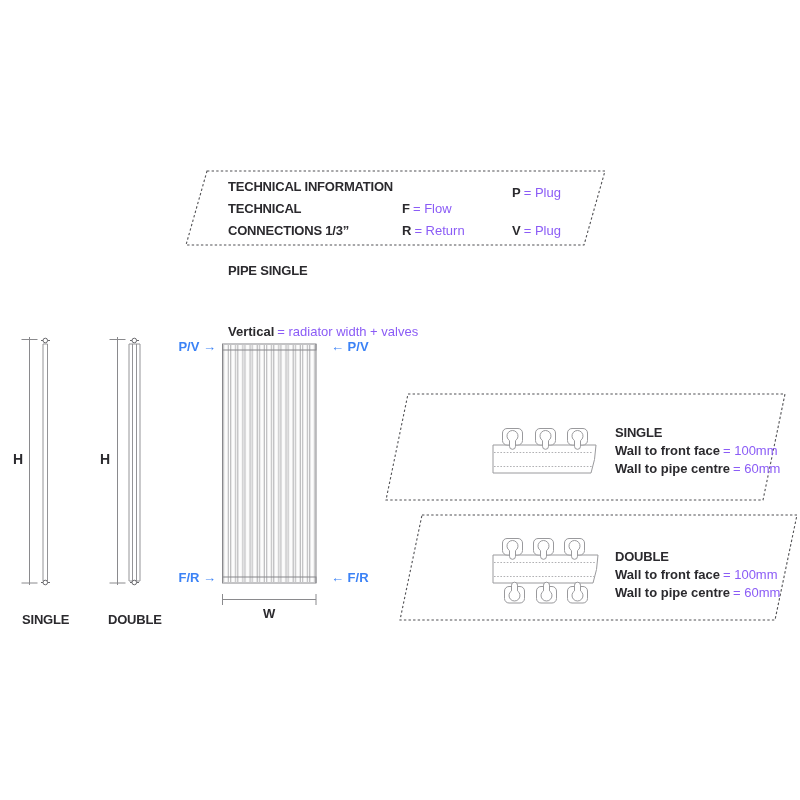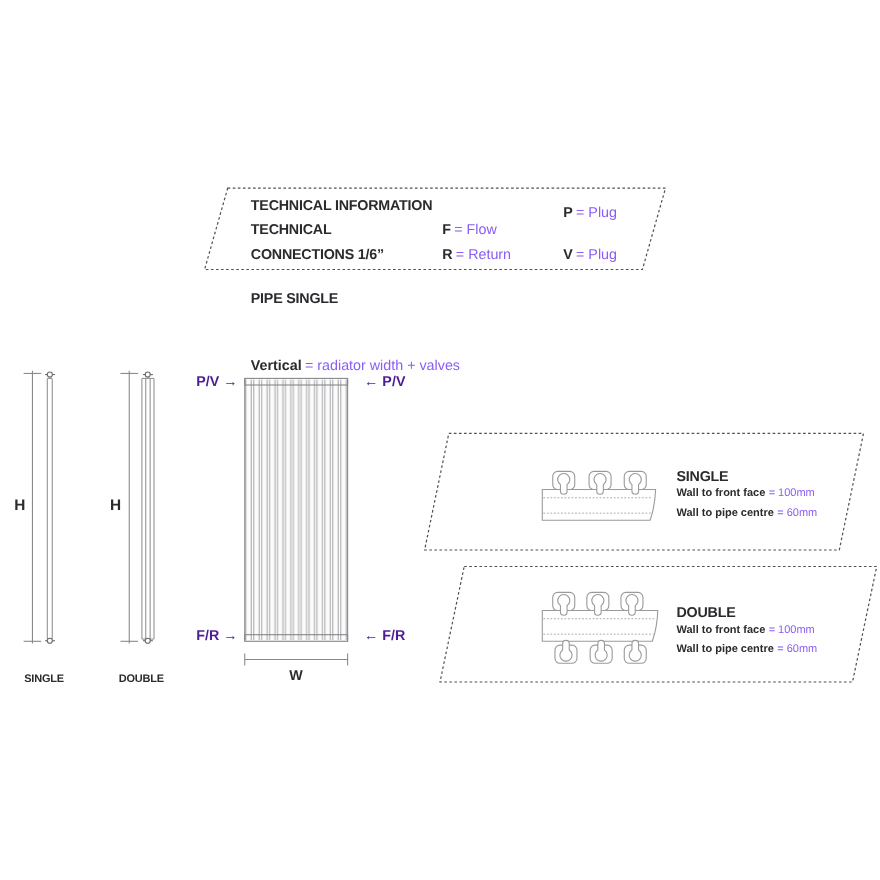--- a/index.html
+++ b/index.html
@@ -4,27 +4,27 @@
 <style>
   html,body{margin:0;padding:0;background:#fff;}
   #canvas{
     position:relative;width:800px;height:800px;background:#fff;overflow:hidden;
     font-family:"Liberation Sans",sans-serif;color:#2b2a2e;
   }
   #drawing{position:absolute;left:0;top:0;}
   .txt{position:absolute;white-space:nowrap;line-height:1;}
   .b{font-weight:bold;color:#2b2a2e;letter-spacing:-0.2px;}
   .t13{font-size:13px;}
-  .t12{font-size:10px;}
+  .t12{font-size:13px;}
   .t14{font-size:14px;}
   .kv .k{font-weight:bold;color:#2b2a2e;}
   .kv .v{color:#8b5cf6;margin-left:3px;}
   .ra{text-align:right;}
   .ca{text-align:center;}
-  .arrow{font-weight:bold;color:#4c1d95;}
+  .arrow{font-weight:bold;color:#3b82f6;}
 </style>
 </head>
 <body>
 
 <div id="canvas">
 
   <svg id="drawing" width="800" height="800" viewBox="0 0 800 800">
     <defs>
 
       <g id="clip">
@@ -117,21 +117,21 @@
       <use href="#clip" x="533" y="538"></use>
       <use href="#clip" x="564" y="538"></use>
       <use href="#clip" transform="translate(504,603.5) scale(1,-1)"></use>
       <use href="#clip" transform="translate(536,603.5) scale(1,-1)"></use>
       <use href="#clip" transform="translate(567,603.5) scale(1,-1)"></use>
     </g>
   </svg>
 
   <div class="txt b t13" style="left:228px;top:180px;">TECHNICAL INFORMATION</div>
   <div class="txt b t13" style="left:228px;top:202px;">TECHNICAL</div>
-  <div class="txt b t13" style="left:228px;top:224px;">CONNECTIONS 1/6”</div>
+  <div class="txt b t13" style="left:228px;top:224px;">CONNECTIONS 1/3”</div>
 
   <div class="txt kv t13" style="left:402px;top:202px;">
     <span class="k">F</span><span class="v">= Flow</span>
   </div>
   <div class="txt kv t13" style="left:402px;top:224px;">
     <span class="k">R</span><span class="v">= Return</span>
   </div>
   <div class="txt kv t13" style="left:512px;top:186px;">
     <span class="k">P</span><span class="v">= Plug</span>
   </div>

